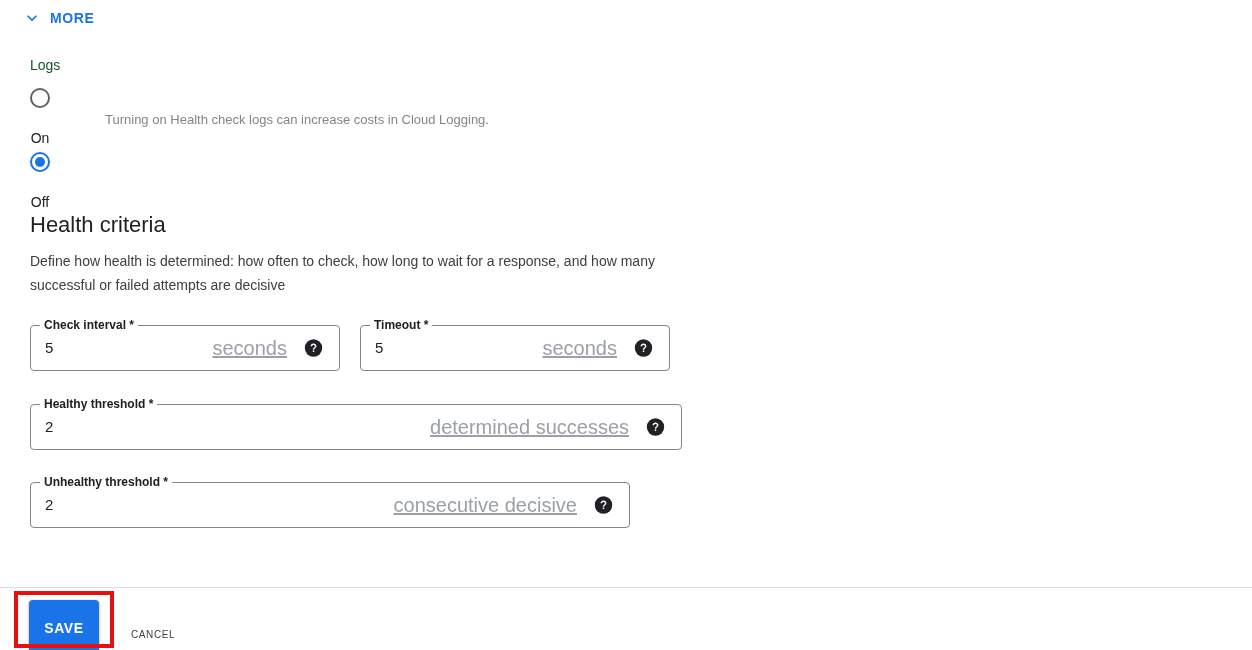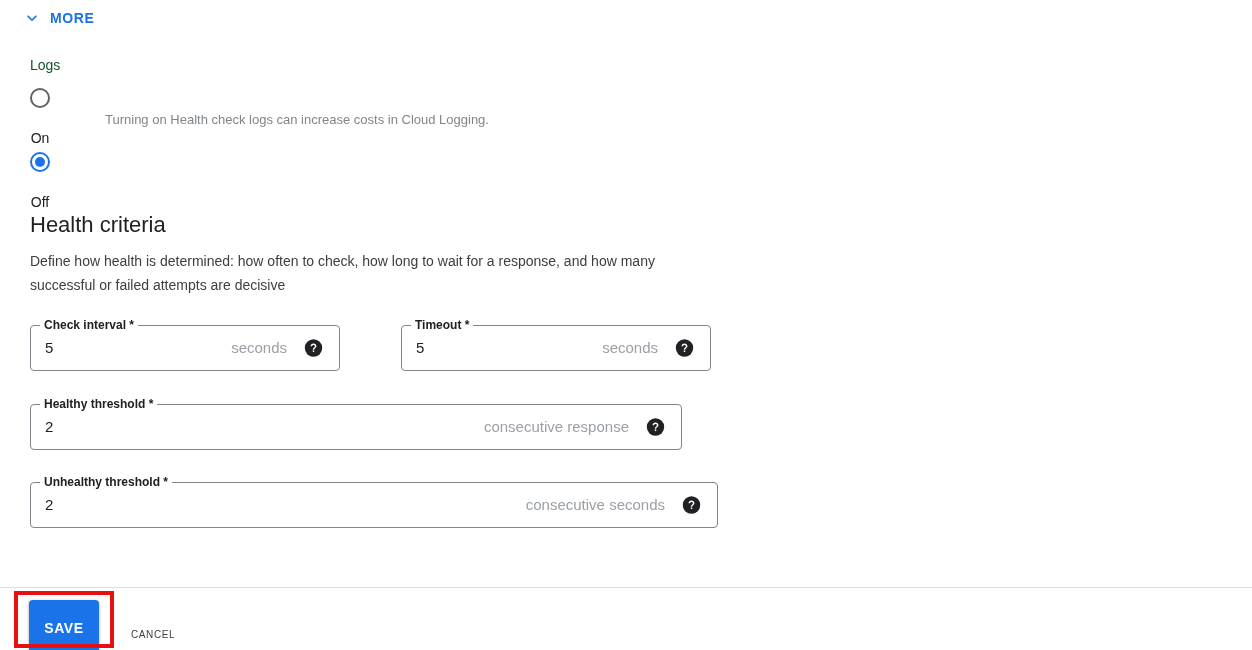--- a/index.html
+++ b/index.html
@@ -154,39 +154,40 @@
     top: 50%;
     transform: translateY(-50%);
     font-size: 15px;
     color: #202124;
     line-height: 20px;
   }
   .field .suffix {
     position: absolute;
     top: 50%;
     transform: translateY(-50%);
-    font-size: 15px;
+    font-size: 20px;
     color: #9aa0a6;
     line-height: 20px;
     white-space: nowrap;
+    text-decoration: underline;
   }
   .help-icon {
     position: absolute;
     top: 50%;
     transform: translateY(-50%);
     width: 19px;
     height: 19px;
     display: block;
     cursor: pointer;
   }
 
   #field-check-interval { left: 30px; top: 325px; width: 310px; }
-  #field-timeout        { left: 360px; top: 325px; width: 310px; margin-left: 41px; }
+  #field-timeout        { left: 360px; top: 325px; width: 310px; }
   #field-healthy        { left: 30px; top: 404px; width: 652px; }
-  #field-unhealthy      { left: 30px; top: 482px; width: 688px; }
+  #field-unhealthy      { left: 30px; top: 482px; width: 600px; }
 
   #field-check-interval .suffix { right: 52px; }
   #field-timeout .suffix        { right: 52px; }
   #field-healthy .suffix        { right: 52px; }
   #field-unhealthy .suffix      { right: 52px; }
 
   #field-check-interval .help-icon { right: 16px; }
   #field-timeout .help-icon        { right: 16px; }
   #field-healthy .help-icon        { right: 16px; }
   #field-unhealthy .help-icon      { right: 16px; }
@@ -291,31 +292,31 @@
   <span class="suffix">seconds</span>
   <svg class="help-icon" viewBox="0 0 24 24">
     <circle cx="12" cy="12" r="11" fill="#202124"></circle>
     <path d="M11.07 15.3h1.86v1.86h-1.86zM12 6.2c-2.06 0-3.72 1.67-3.72 3.72h1.86c0-1.02.84-1.86 1.86-1.86s1.86.84 1.86 1.86c0 1.86-2.79 1.63-2.79 4.19h1.86c0-1.86 2.79-2.09 2.79-4.19 0-2.05-1.66-3.72-3.72-3.72z" fill="#ffffff"></path>
   </svg>
 </div>
 
 <div class="field" id="field-healthy">
   <span class="legend">Healthy threshold *</span>
   <span class="value">2</span>
-  <span class="suffix">consecutive response</span>
+  <span class="suffix">determined successes</span>
   <svg class="help-icon" viewBox="0 0 24 24">
     <circle cx="12" cy="12" r="11" fill="#202124"></circle>
     <path d="M11.07 15.3h1.86v1.86h-1.86zM12 6.2c-2.06 0-3.72 1.67-3.72 3.72h1.86c0-1.02.84-1.86 1.86-1.86s1.86.84 1.86 1.86c0 1.86-2.79 1.63-2.79 4.19h1.86c0-1.86 2.79-2.09 2.79-4.19 0-2.05-1.66-3.72-3.72-3.72z" fill="#ffffff"></path>
   </svg>
 </div>
 
 <div class="field" id="field-unhealthy">
   <span class="legend">Unhealthy threshold *</span>
   <span class="value">2</span>
-  <span class="suffix">consecutive seconds</span>
+  <span class="suffix">consecutive decisive</span>
   <svg class="help-icon" viewBox="0 0 24 24">
     <circle cx="12" cy="12" r="11" fill="#202124"></circle>
     <path d="M11.07 15.3h1.86v1.86h-1.86zM12 6.2c-2.06 0-3.72 1.67-3.72 3.72h1.86c0-1.02.84-1.86 1.86-1.86s1.86.84 1.86 1.86c0 1.86-2.79 1.63-2.79 4.19h1.86c0-1.86 2.79-2.09 2.79-4.19 0-2.05-1.66-3.72-3.72-3.72z" fill="#ffffff"></path>
   </svg>
 </div>
 
 <div class="footer-divider"></div>
 <button class="save-button">SAVE</button>
 <button class="cancel-button">CANCEL</button>
 <div class="annotation-box"></div>

